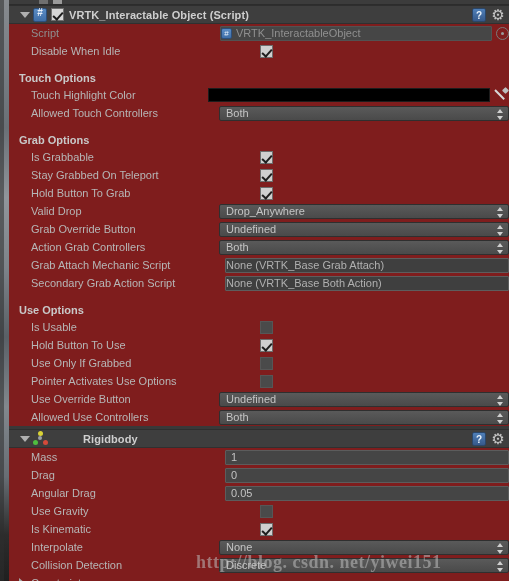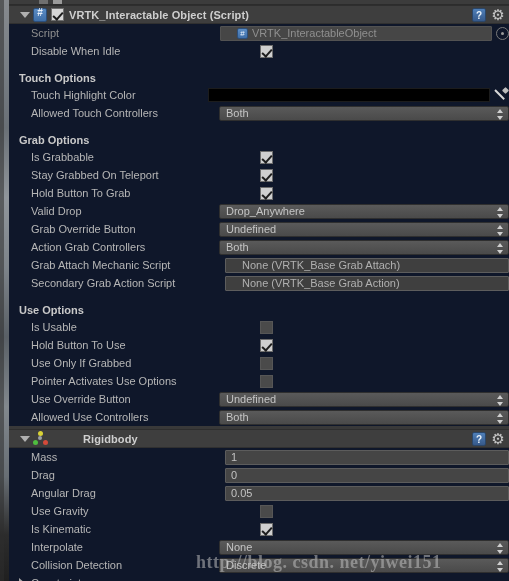--- a/index.html
+++ b/index.html
@@ -42,21 +42,21 @@
   .inspector { position: absolute; left: 9px; top: 0; width: 500px; height: 581px; }
 
   
   .top-cut {
     position: absolute; left: 0; top: 0; width: 500px; height: 5px;
     background: #3c3c3c; border-bottom: 1px solid #2c2c2c;
   }
   .top-cut .sq { position:absolute; left:30px; top:-4px; width:9px; height:8px; background:#6f6f6f; }
   .top-cut .sq2 { position:absolute; left:44px; top:-4px; width:9px; height:8px; background:#9a9a9a; }
 
-  .component { position: relative; background: #0f172a; }
+  .component { position: relative; background: #7f1d1d; }
 
   .comp-header {
     position: relative; height: 19px; background: #3e3e3e;
     border-top: 1px solid #2e2e2e; border-bottom: 1px solid #303030;
     display: flex; align-items: center;
   }
   .foldout {
     width: 16px; margin-left: 8px; display: flex; align-items: center; justify-content: center;
   }
   .tri-down { width:0;height:0;border-left:5px solid transparent;border-right:5px solid transparent;border-top:6px solid #b0b0b0; }
@@ -145,21 +145,21 @@
     border-left:3px solid transparent;border-right:3px solid transparent;border-bottom:4px solid #cfcfcf;
   }
   .dropdown .arrows::after {
     content:""; position:absolute; left:0; bottom:0;
     border-left:3px solid transparent;border-right:3px solid transparent;border-top:4px solid #cfcfcf;
   }
 
   .objectfield {
     height: 15px; width: 284px; background: #3f3f3f;
     border: 1px solid #5d5d5d; border-radius: 1px;
-    display: flex; align-items: center; padding: 0 16px;
+    display: flex; align-items: center; padding: 0 0;
     color: #b0b0b0; font-size: 11px;
   }
   .objectfield.script {
     background: #464646; border-color: #525252; color: #8f8f8f; width: 272px;
   }
   .obj-badge {
     width: 11px; height: 11px; border-radius: 2px; margin-right: 4px; flex:none;
     background: linear-gradient(#5b8cc4,#3f6fa8); border:1px solid #2c4f7c; position:relative;
   }
   .obj-badge::after {
@@ -336,21 +336,21 @@
           <div class="objectfield">
             <span>None (VRTK_Base Grab Attach)</span>
           </div>
         </div>
       </div>
 
       <div class="row">
         <div class="lbl">Secondary Grab Action Script</div>
         <div class="field">
           <div class="objectfield">
-            <span>None (VRTK_Base Grab Action)</span>
+            <span>None (VRTK_Base Both Action)</span>
           </div>
         </div>
       </div>
 
       <div class="spacer6"></div>
       <div class="section-head">Use Options</div>
 
       <div class="row">
         <div class="lbl">Is Usable</div>
         <div class="field">

